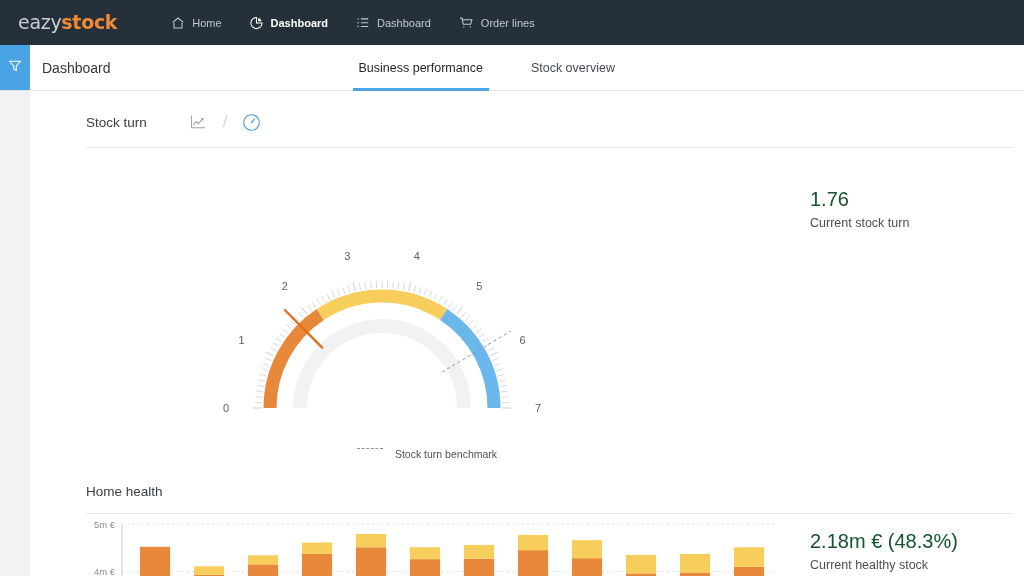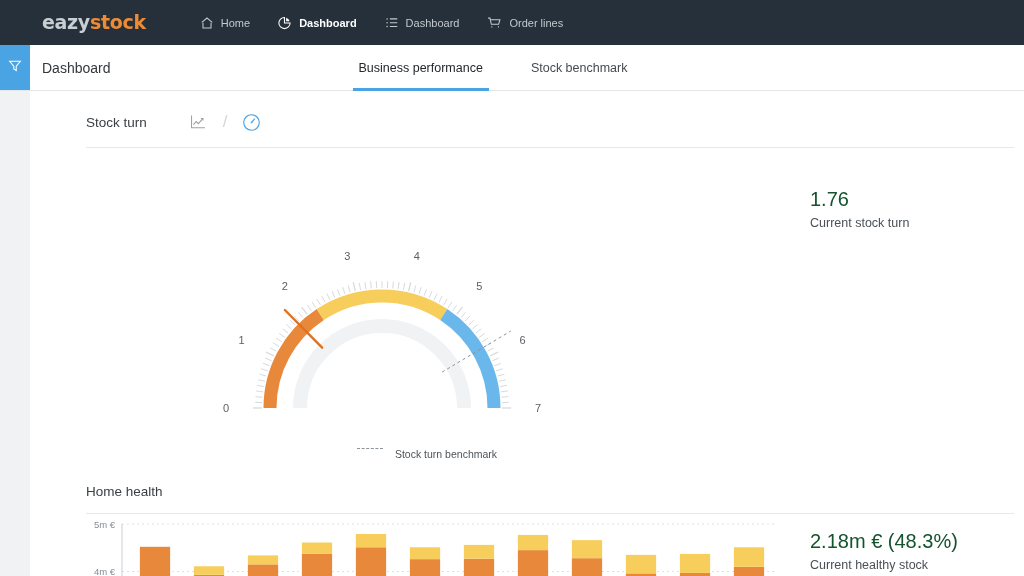--- a/index.html
+++ b/index.html
@@ -21,21 +21,21 @@
     padding: 0 0 0 18px;
     position: relative;
   }
   #logo {
     font-size: 19px;
     letter-spacing: -0.3px;
     margin-right: 40px;
     white-space: nowrap;
     user-select: none;
   }
-  #logo .eazy { color: #c9ced3; font-weight: 700; font-family: "DejaVu Sans", sans-serif; margin-left: 24px; }
+  #logo .eazy { color: #c9ced3; font-weight: 400; font-family: "DejaVu Sans", sans-serif; }
   #logo .stock { color: #ef8b34; font-weight: 700; font-family: "DejaVu Sans", sans-serif; }
 
   .navitem {
     display: flex;
     align-items: center;
     gap: 7px;
     height: 62px;
     padding: 0 14px;
     color: #c3c9cf;
     font-size: 11px;
@@ -254,21 +254,21 @@
     </span>
   </div>
 
   <div id="page-title">Dashboard</div>
 
   <div id="tabs">
     <div class="tab active">
       <span>Business performance</span>
     </div>
     <div class="tab">
-      <span>Stock benchmark</span>
+      <span>Stock overview</span>
     </div>
   </div>
 </div>
 
 <div id="body-wrap">
 
   <div id="left-rail"></div>
 
   <div id="content">
 

